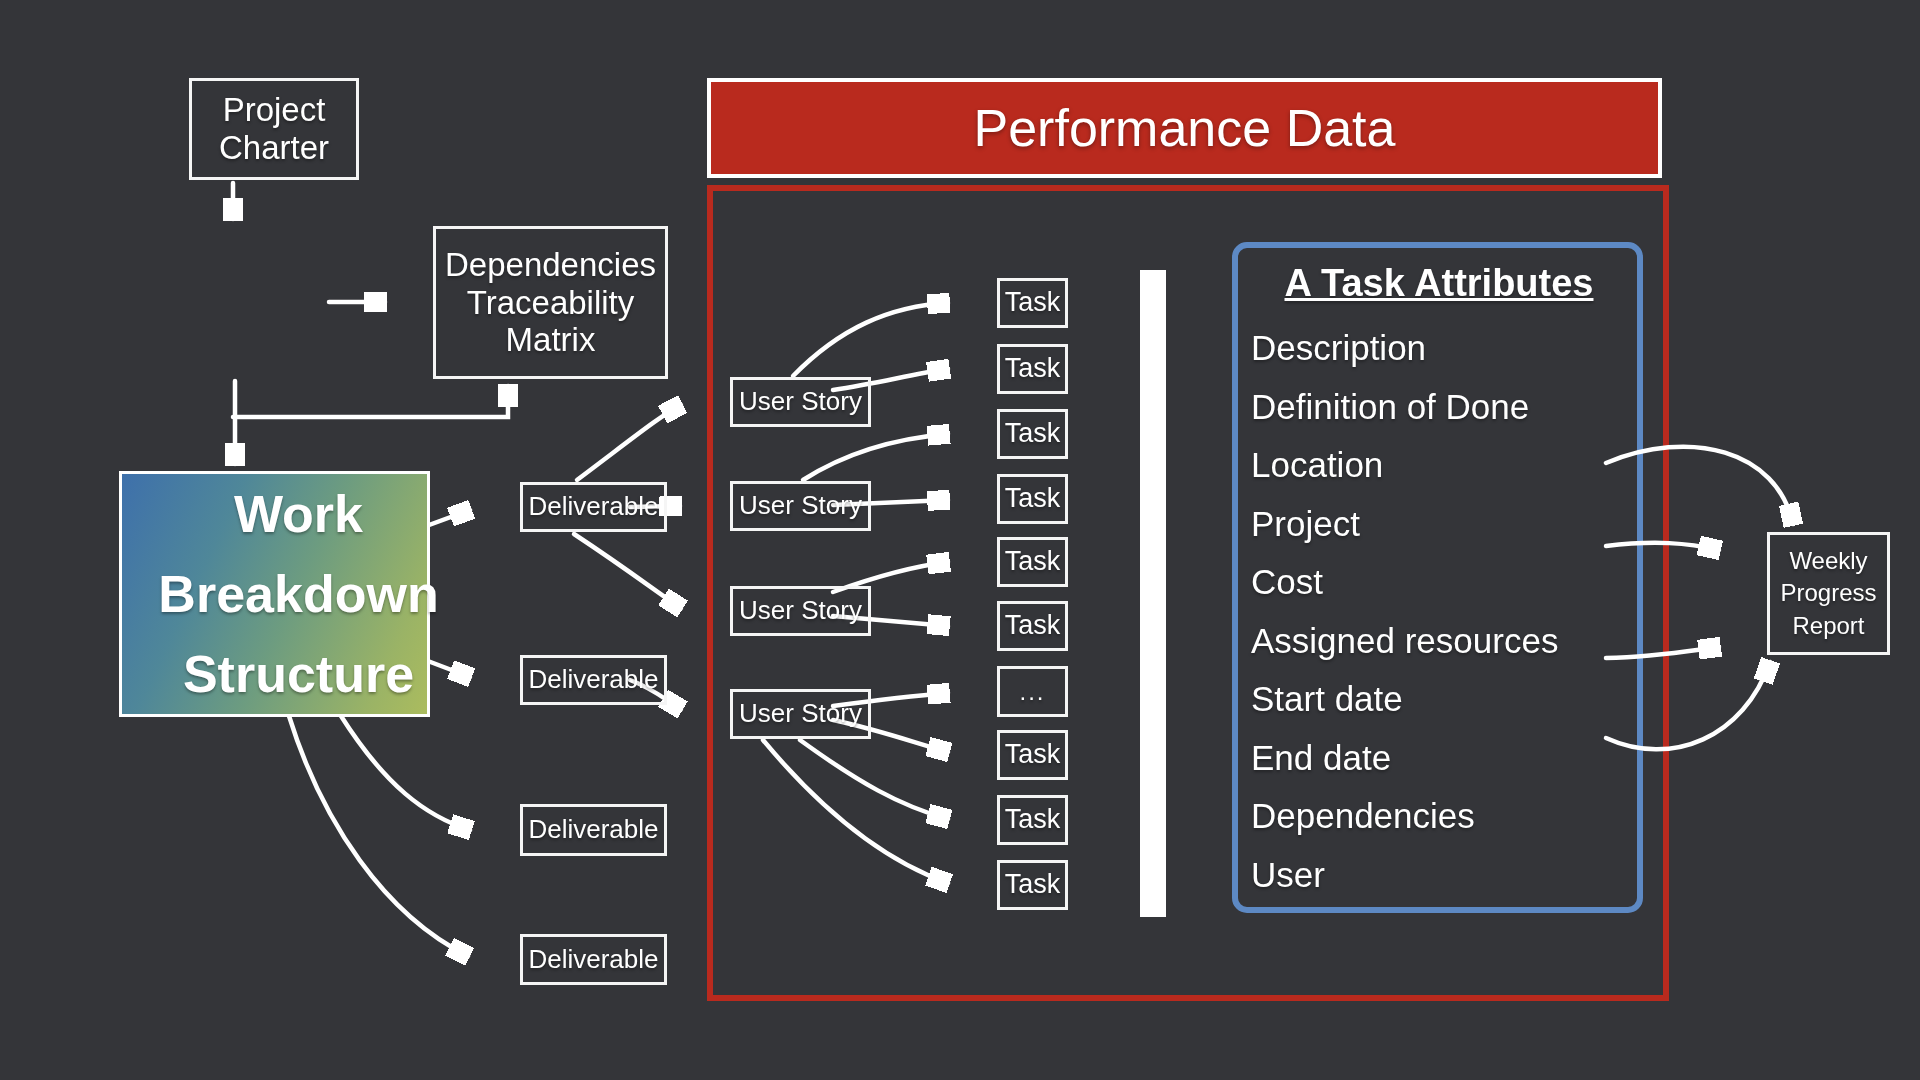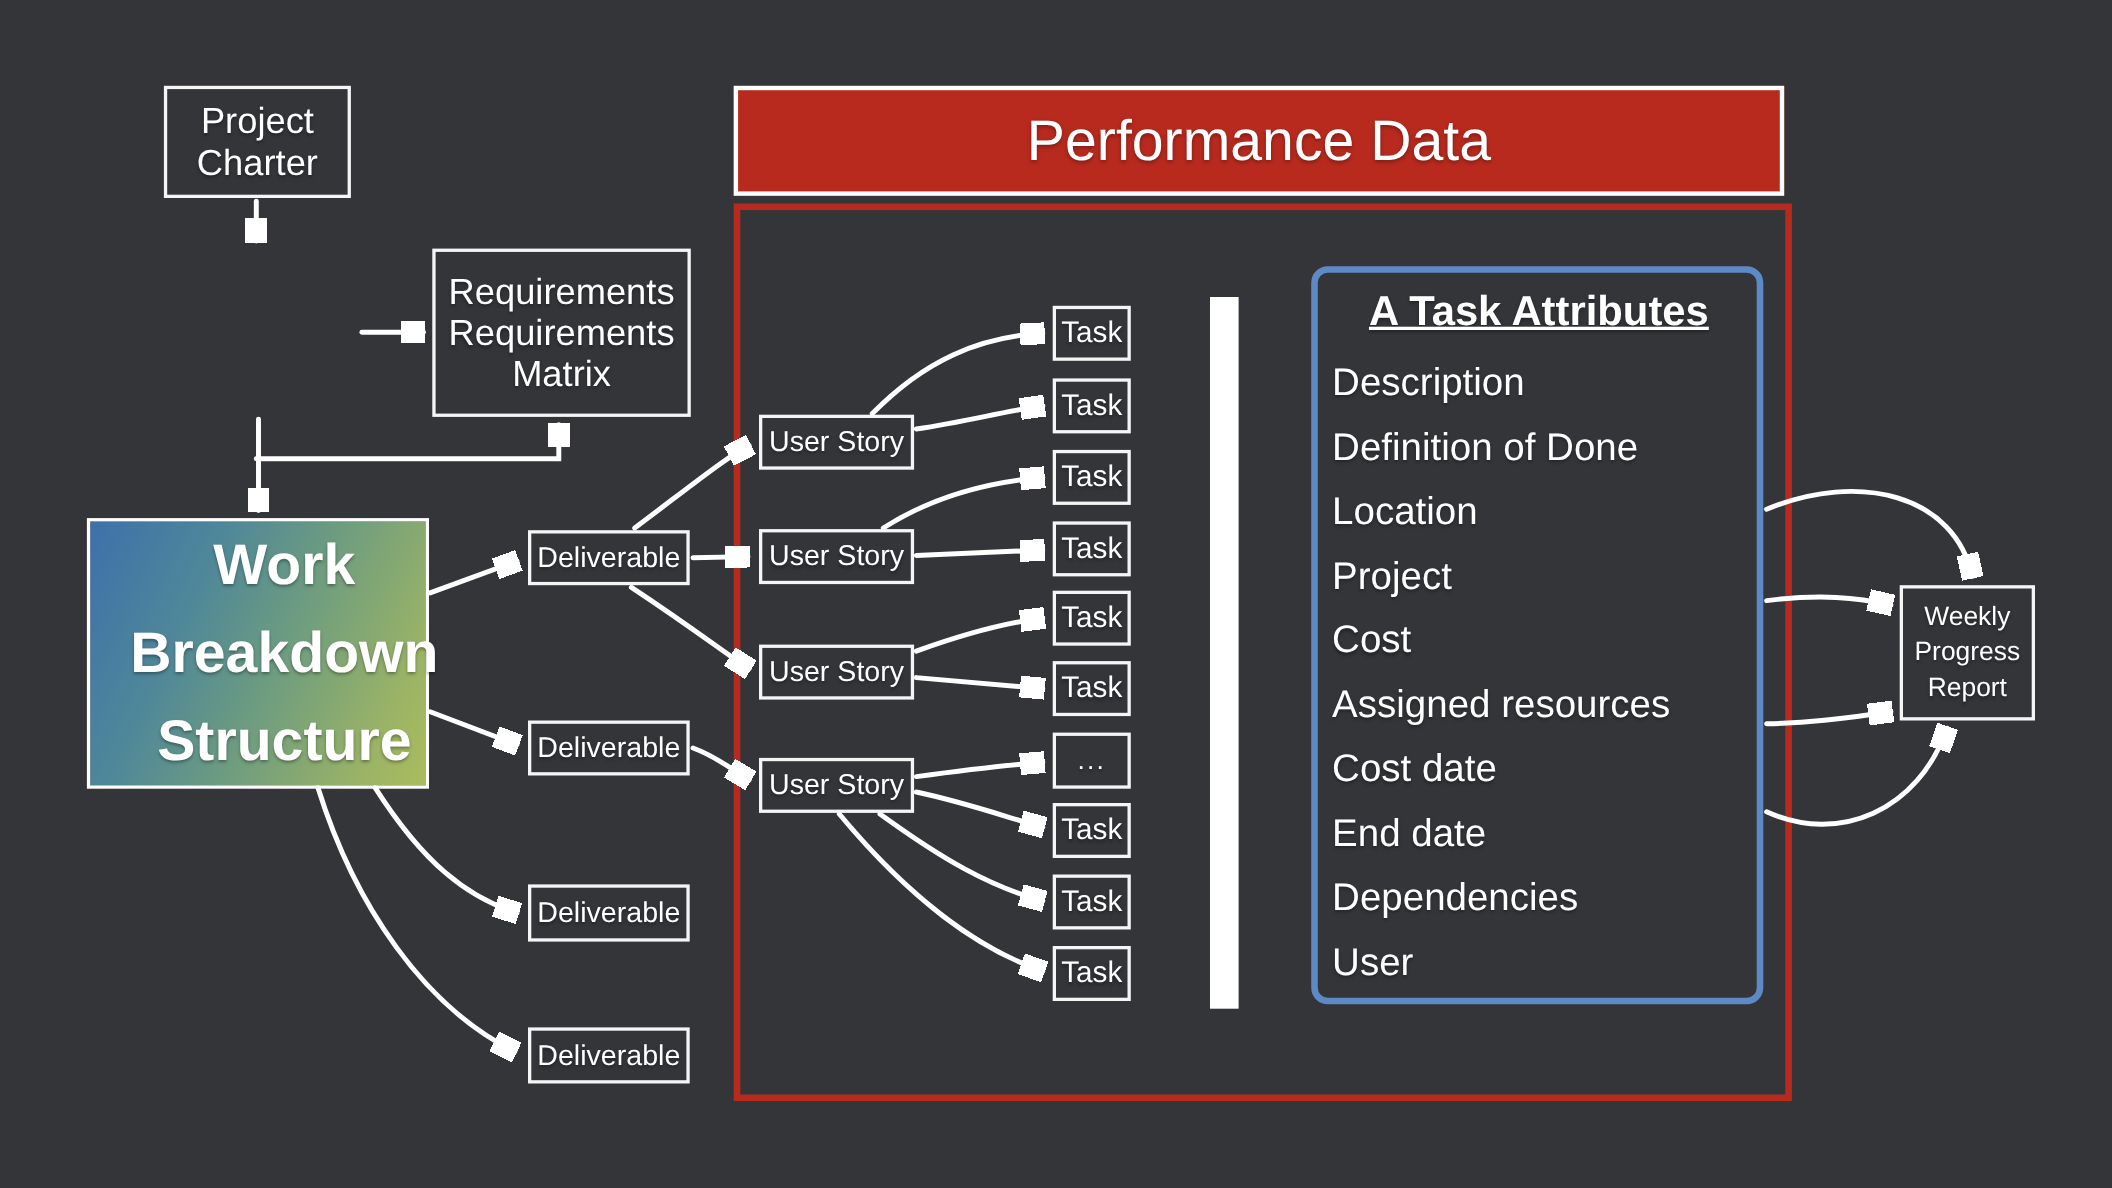--- a/index.html
+++ b/index.html
@@ -6,21 +6,21 @@
     --bg:#343539; --red:#b92a1e; --blue:#5d89c4; --boxline:#f5f5f5; --arrow:#ffffff;
     --g1:#3e70ab; --g2:#6d9c80; --g3:#abbc5e;
   }
   html,body{margin:0;padding:0;background:var(--bg);}
   .canvas{
     position:relative;width:1920px;height:1080px;overflow:hidden;
     background:var(--bg);
     font-family:"Liberation Sans", sans-serif;
     color:#fff;
   }
-  .abs{position:absolute;box-sizing:border-box;}
+  .abs{position:absolute;box-sizing:border-box;margin-left:40px;}
   .node{
     border:3px solid var(--boxline);
     display:flex;align-items:center;justify-content:center;text-align:center;
     color:#fff;text-shadow:0 2px 3px rgba(0,0,0,.35);
     line-height:1.15;
   }
   .med{font-size:33px;}
   .small{font-size:26px;}
   .task{font-size:27px;}
   .dots{font-size:24px;letter-spacing:2px;}
@@ -61,21 +61,21 @@
   <div class="abs whitebar" style="left:1100px;top:270px;width:26px;height:647px;"></div>
 
   <div class="abs bluebox" style="left:1192px;top:242px;width:411px;height:671px;border-radius:15px;">
     <div class="attr-title">A Task Attributes</div>
     <div class="attr-item">Description</div>
     <div class="attr-item">Definition of Done</div>
     <div class="attr-item">Location</div>
     <div class="attr-item">Project</div>
     <div class="attr-item">Cost</div>
     <div class="attr-item">Assigned resources</div>
-    <div class="attr-item">Cost date</div>
+    <div class="attr-item">Start date</div>
     <div class="attr-item">End date</div>
     <div class="attr-item">Dependencies</div>
     <div class="attr-item">User</div>
   </div>
 
   <svg class="connectors" width="1920" height="1080" viewBox="0 0 1920 1080">
     <defs>
       <marker id="ah" markerWidth="5" markerHeight="4.4" refX="4.6" refY="2.2" orient="auto" markerUnits="strokeWidth">
         <path d="M0,0 L5,2.2 L0,4.4 Z" fill="#ffffff" stroke="none"></path>
       </marker>
@@ -104,21 +104,21 @@
     <path d="M 763,740 C 828,818 888,862 948,883" marker-end="url(#ah)"></path>
     <path d="M 1606,463 C 1690,428 1777,450 1793,524" marker-end="url(#ah)"></path>
     <path d="M 1606,546 C 1655,540 1688,543 1719,550" marker-end="url(#ah)"></path>
     <path d="M 1606,658 C 1655,657 1688,651 1719,647" marker-end="url(#ah)"></path>
     <path d="M 1606,738 C 1672,768 1744,737 1770,662" marker-end="url(#ah)"></path>
   </svg>
 
   <div class="abs node med" style="left:149px;top:78px;width:170px;height:102px;">Project Charter</div>
 
 
-  <div class="abs node med" style="left:393px;top:226px;width:235px;height:153px;padding:0 8px;">Requirements Requirements Matrix</div>
+  <div class="abs node med" style="left:393px;top:226px;width:235px;height:153px;padding:0 8px;">Dependencies Traceability Matrix</div>
 
   <div class="abs node wbs" style="left:79px;top:471px;width:311px;height:246px;padding-left:48px;">Work Breakdown Structure</div>
 
   <div class="abs node small" style="left:480px;top:482px;width:147px;height:50px;">Deliverable</div>
   <div class="abs node small" style="left:480px;top:655px;width:147px;height:50px;">Deliverable</div>
   <div class="abs node small" style="left:480px;top:804px;width:147px;height:52px;">Deliverable</div>
   <div class="abs node small" style="left:480px;top:934px;width:147px;height:51px;">Deliverable</div>
 
   <div class="abs node small" style="left:690px;top:377px;width:141px;height:50px;">User Story</div>
   <div class="abs node small" style="left:690px;top:481px;width:141px;height:50px;">User Story</div>

